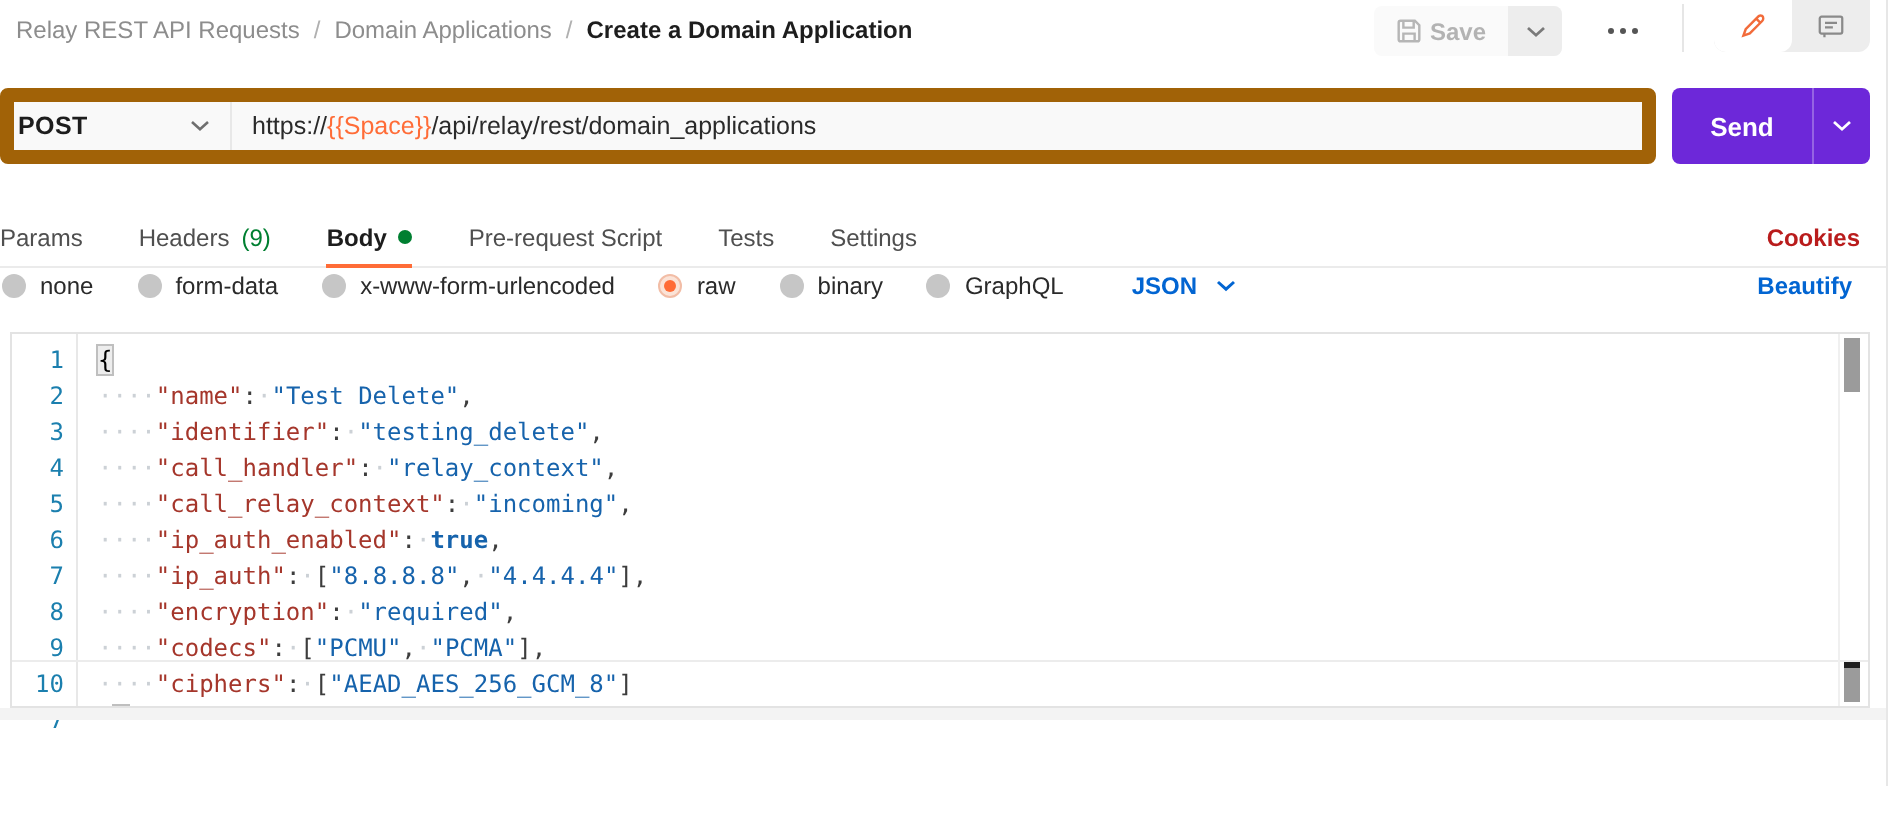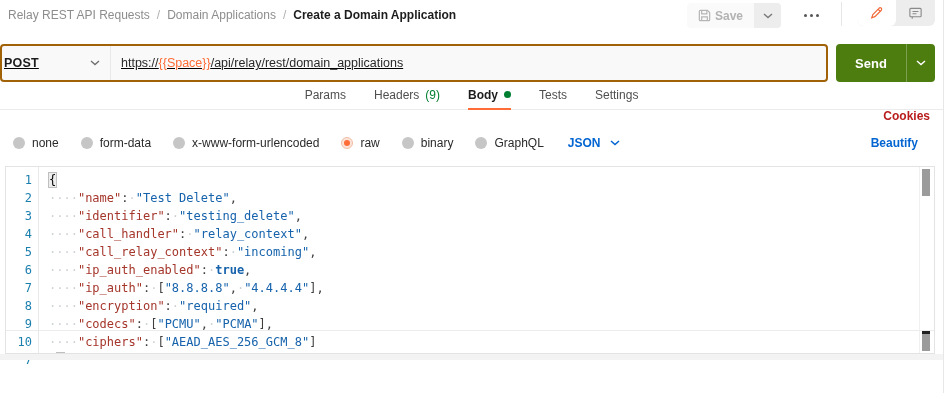--- a/index.html
+++ b/index.html
@@ -17,46 +17,46 @@
   .save-caret{width:27px;display:flex;align-items:center;justify-content:center;background:#ededed;margin-left:1px;}
   .ellipsis{margin:3px 0 0 16px;height:25px;display:flex;align-items:center;gap:3px;padding:0 7px;}
   .dot3{width:3px;height:3px;border-radius:50%;background:#555;}
   .vdivider{width:1px;height:24px;background:#e6e6e6;margin:2px 15px 0 15px;}
   .icon-group{display:flex;height:26px;background:#ededed;border-radius:0 0 6px 6px;overflow:hidden;}
   .icon-cell{width:39px;display:flex;align-items:center;justify-content:center;}
   .icon-cell.selected{background:#fff;border-radius:0 0 6px 6px;}
 
   
   .request-row{position:absolute;top:44px;left:0;right:8px;height:38px;display:flex;}
-  .url-bar{flex:1;display:flex;align-items:stretch;background:#f9f9f9;border:2px solid #a16207;border-radius:4px;margin-right:8px;box-sizing:border-box;text-decoration:underline;}
+  .url-bar{flex:1;display:flex;align-items:stretch;background:#f9f9f9;border:7px solid #a16207;border-radius:4px;margin-right:8px;box-sizing:border-box;}
   .method{display:flex;align-items:center;justify-content:space-between;width:96px;padding:0 10px 0 2px;border-right:1px solid #e8e8e8;}
   .method-label{font-size:12.5px;font-weight:700;color:#1d1d1d;letter-spacing:.2px;}
   .url{display:flex;align-items:center;padding-left:10px;font-size:12.5px;color:#2a2a2a;white-space:nowrap;}
   .url .var{color:#ff6c37;}
-  .send-btn{width:99px;background:#4d7c0f;border-radius:4px;display:flex;color:#fff;}
+  .send-btn{width:99px;background:#6d28d9;border-radius:4px;display:flex;color:#fff;}
   .send-main{flex:1;display:flex;align-items:center;justify-content:center;font-size:13px;font-weight:700;}
   .send-caret{width:28px;border-left:1px solid rgba(255,255,255,.28);display:flex;align-items:center;justify-content:center;}
 
   
-  .tabs-row{position:absolute;top:80px;left:0;right:0;height:29px;border-bottom:1px solid #ebebeb;display:flex;align-items:center;flex-direction:column;}
+  .tabs-row{position:absolute;top:104px;left:0;right:0;height:29px;border-bottom:1px solid #ebebeb;display:flex;align-items:center;}
   .tabs{display:flex;gap:28px;}
   .tab{position:relative;display:flex;align-items:center;gap:6px;height:29px;font-size:12px;color:#4f4f4f;}
   .tab.active{color:#1d1d1d;font-weight:600;}
   .tab.active::after{content:"";position:absolute;left:0;right:0;bottom:-1px;height:2px;background:#ff6c37;}
   .tab .count{color:#007f31;}
   .tab .dot{width:7px;height:7px;border-radius:50%;background:#007f31;}
   .cookies{margin-left:auto;padding-right:13px;color:#b91c1c;font-weight:700;font-size:12px;}
 
   
-  .modes-row{position:absolute;top:130px;left:1px;right:12px;height:26px;display:flex;align-items:center;gap:22px;font-size:12px;color:#2a2a2a;padding-left:12px;}
+  .modes-row{position:absolute;top:130px;left:1px;right:4px;height:26px;display:flex;align-items:center;gap:22px;font-size:12px;color:#2a2a2a;}
   .mode{display:flex;align-items:center;gap:7px;}
   .radio{width:12px;height:12px;border-radius:50%;background:#c6c6c6;box-sizing:border-box;position:relative;}
   .radio.sel{background:#fbe3d7;border:1px solid #f2bda6;}
   .radio.sel::after{content:"";position:absolute;inset:2px;border-radius:50%;background:#ff6c37;}
-  .json-select{display:flex;align-items:center;gap:9px;color:#0265d2;font-weight:700;margin-left:2px;text-align:center;}
+  .json-select{display:flex;align-items:center;gap:9px;color:#0265d2;font-weight:700;margin-left:12px;text-align:center;}
   .beautify{margin-left:auto;padding-right:13px;color:#0265d2;font-weight:700;font-size:12px;}
 
   
   .editor{position:absolute;top:166px;left:5px;right:8px;bottom:39px;border:1px solid #e3e3e3;background:#fff;box-sizing:border-box;}
   .gutter{position:absolute;top:0;left:0;bottom:0;width:33px;border-right:1px solid #e8e8e8;padding-top:4px;box-sizing:border-box;}
   .lnum{height:18px;line-height:18px;text-align:right;padding-right:6px;font-family:"DejaVu Sans Mono",monospace;font-size:12px;color:#1b7fae;}
   .code{position:absolute;top:0;left:34px;right:16px;bottom:0;padding:4px 0 0 9px;font-family:"DejaVu Sans Mono",monospace;font-size:12px;line-height:18px;white-space:pre;overflow:hidden;}
   .code-line{height:18px;}
   .tok-ws{color:#ccd1d6;}
   .tok-key{color:#a5362b;}
@@ -171,20 +171,23 @@
         </div>
         <div class="tab">
           <span>Headers</span>
           <span class="count">(9)</span>
         </div>
         <div class="tab active">
           <span>Body</span>
           <span class="dot"></span>
         </div>
         <div class="tab">
+          <span>Pre-request Script</span>
+        </div>
+        <div class="tab">
           <span>Tests</span>
         </div>
         <div class="tab">
           <span>Settings</span>
         </div>
       </div>
     <div class="cookies">Cookies</div>
   </div>
 
   <div class="modes-row">

